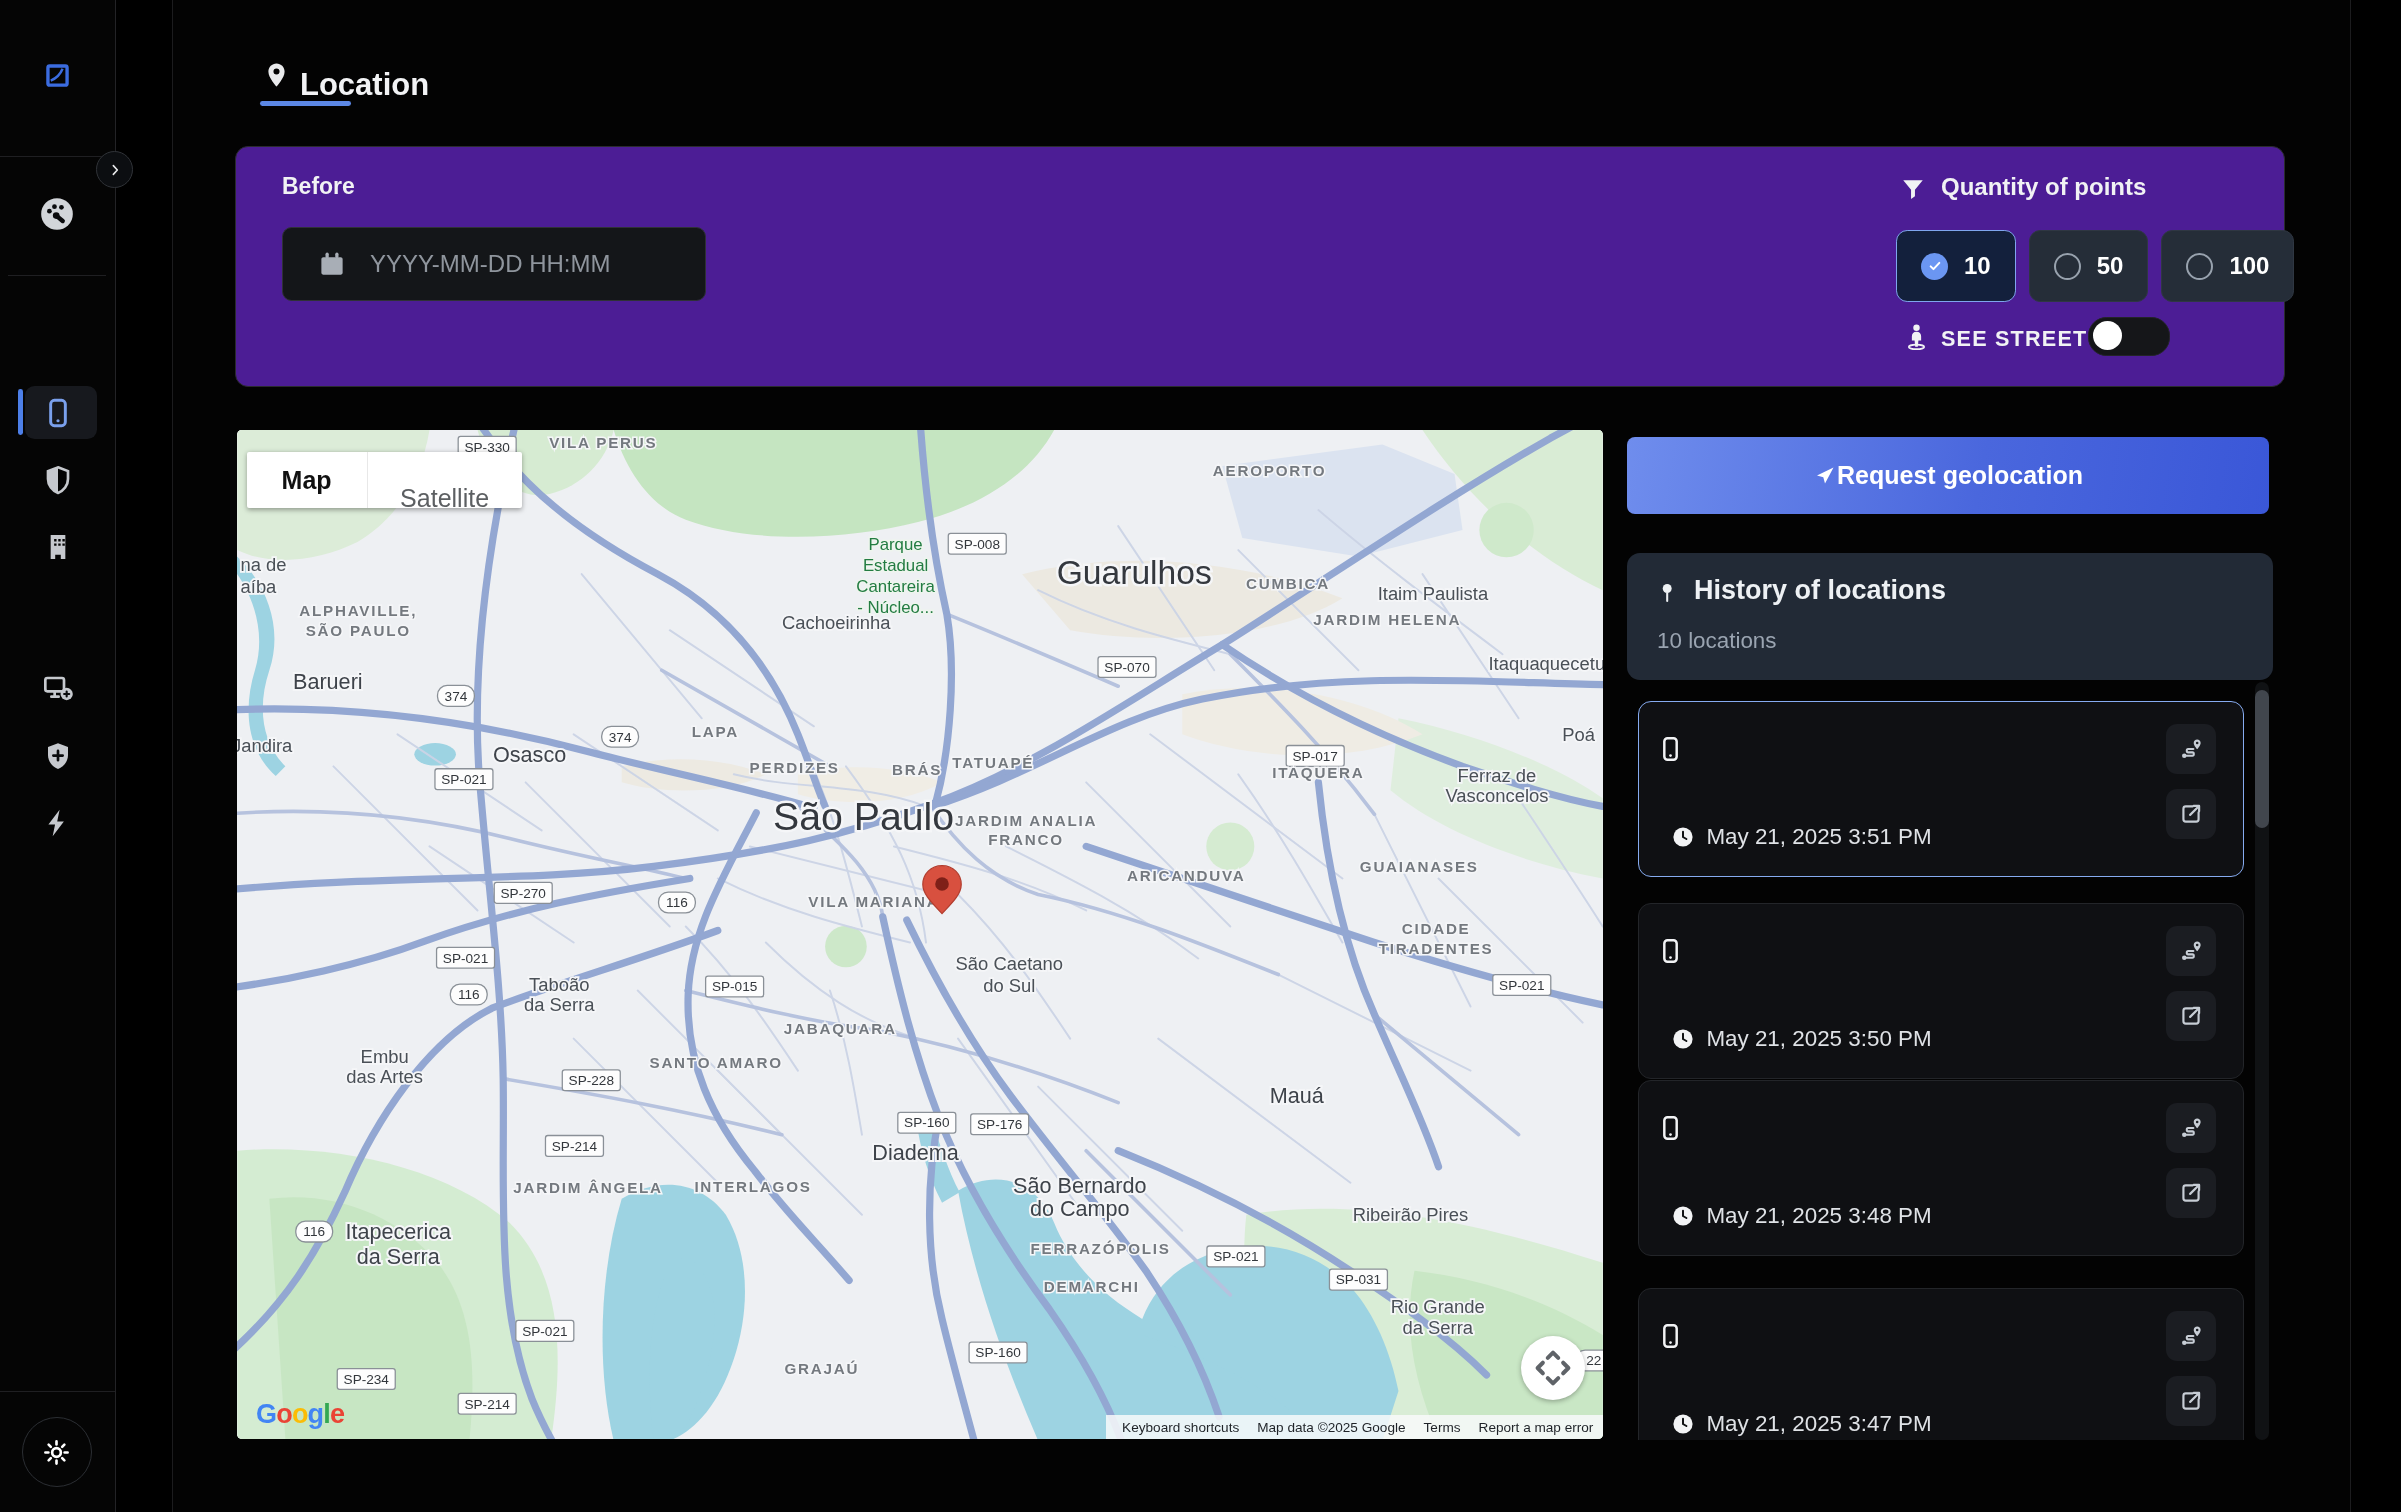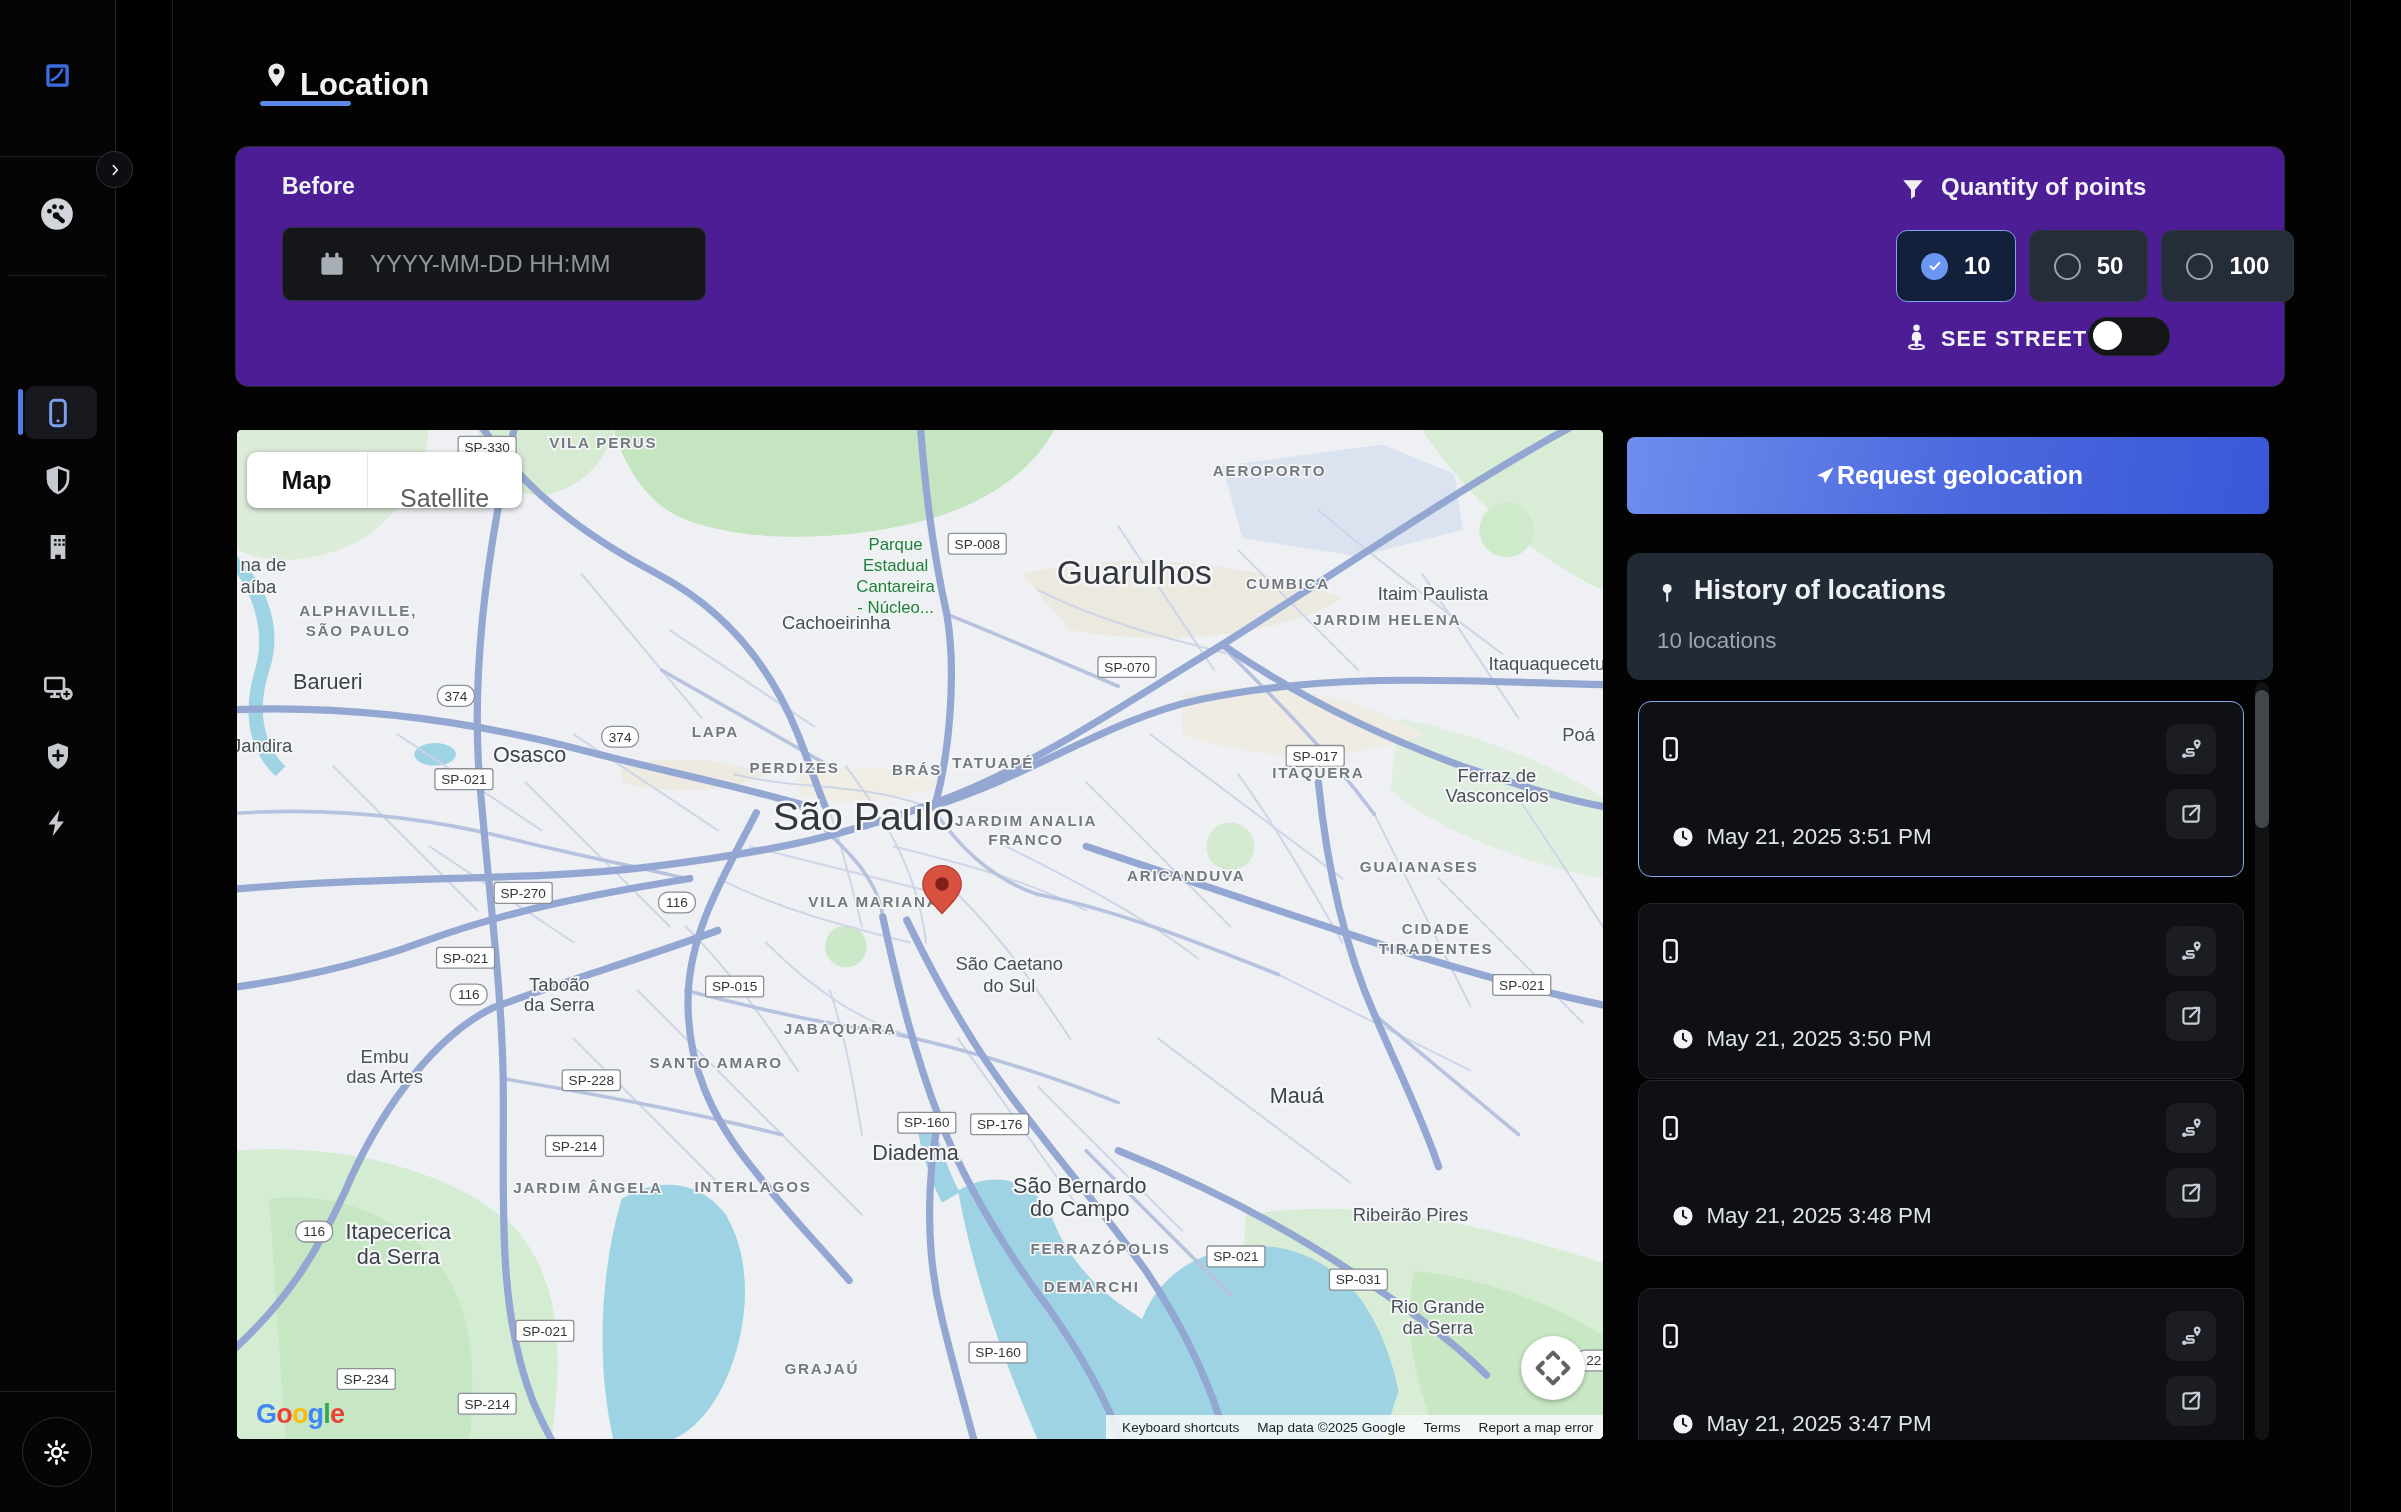--- a/index.html
+++ b/index.html
@@ -39,21 +39,21 @@
   .qty-radio{width:27px;height:27px;border-radius:50%;box-sizing:border-box;border:2.4px solid #98a2ae;flex:none;display:flex;align-items:center;justify-content:center;}
   .qty-btn.sel .qty-radio{border:0;background:#6b96f2;}
   .qty-radio svg{width:16px;height:16px;color:#fff;}
   .pegman-wrap{position:absolute;left:1666px;top:170px;width:29px;height:38px;color:#f1f2f4;}
   .see-street-label{position:absolute;left:1705px;top:179px;font-size:21.6px;font-weight:700;letter-spacing:1.2px;color:#f1f2f4;}
   .toggle{position:absolute;left:1852px;top:170px;width:80px;height:37px;background:#151619;border:0.8px solid #232428;border-radius:18.4px;cursor:pointer;}
   .toggle-knob{position:absolute;left:4px;top:3.2px;width:29px;height:29px;border-radius:50%;background:#fff;}
   
   .map-card{position:absolute;left:64px;top:430px;width:1366px;height:1009px;border-radius:4.8px;overflow:hidden;background:#eef0f3;}
   .map-svg{position:absolute;left:0;top:0;}
-  .maptype{position:absolute;left:9.6px;top:22.4px;height:56px;display:flex;background:#fff;border-radius:10px;box-shadow:0 1.6px 4.8px rgba(0,0,0,.35);overflow:hidden;}
+  .maptype{position:absolute;left:9.6px;top:22.4px;height:56px;display:flex;background:#fff;border-radius:2px;box-shadow:0 1.6px 4.8px rgba(0,0,0,.35);overflow:hidden;}
   .maptype-btn{display:flex;align-items:center;justify-content:center;font-size:25px;cursor:pointer;}
   .maptype-btn.map{width:120px;color:#111;font-weight:700;border-right:0.8px solid #e8e8e8;}
   .maptype-btn.sat{width:154px;color:#5c5f62;margin-top:36px;}
   .pan-ctl{position:absolute;left:1284px;top:906px;width:64px;height:64px;border-radius:50%;background:#fff;box-shadow:0 1.6px 4.8px rgba(0,0,0,.3);display:flex;align-items:center;justify-content:center;cursor:pointer;}
   .pan-ctl svg{width:42px;height:42px;color:#5f6368;}
   .glogo{position:absolute;left:19px;top:969px;font-size:27px;font-weight:700;letter-spacing:-0.8px;cursor:pointer;}
   .glogo span{display:inline-block;}
   .attrib{position:absolute;right:0;bottom:0;height:24px;display:flex;align-items:center;gap:18px;background:rgba(248,249,250,.85);padding:0 9.6px 0 16px;}
   .attrib span{font-size:13.6px;color:#1f2328;white-space:nowrap;}
   .attrib .lnk{cursor:pointer;}

